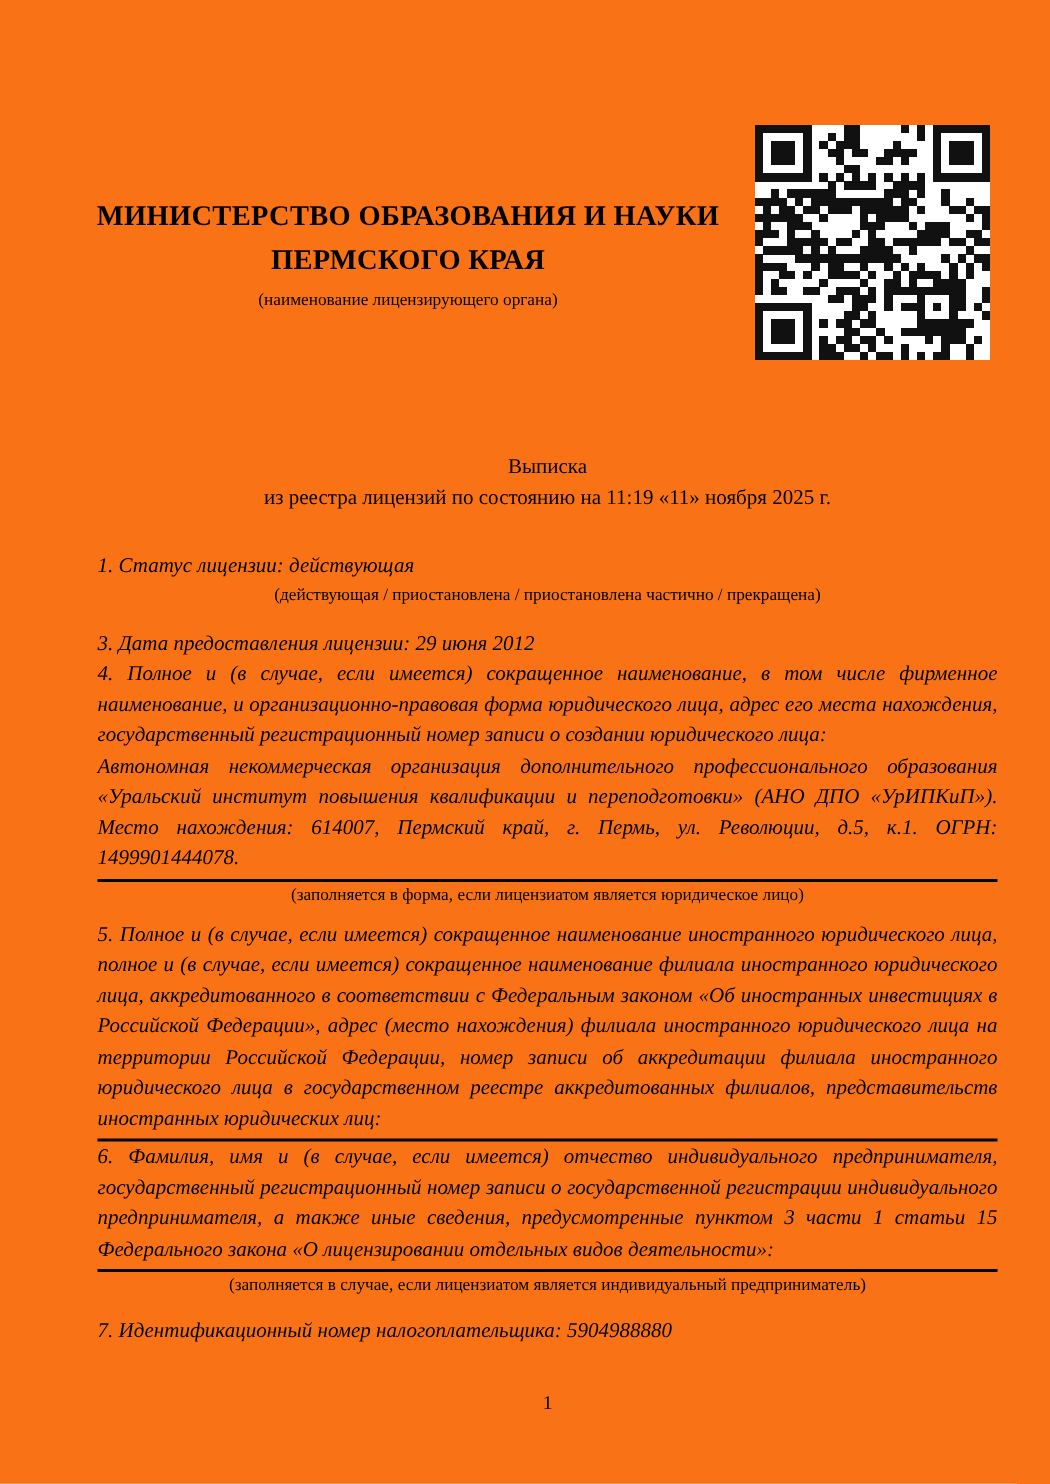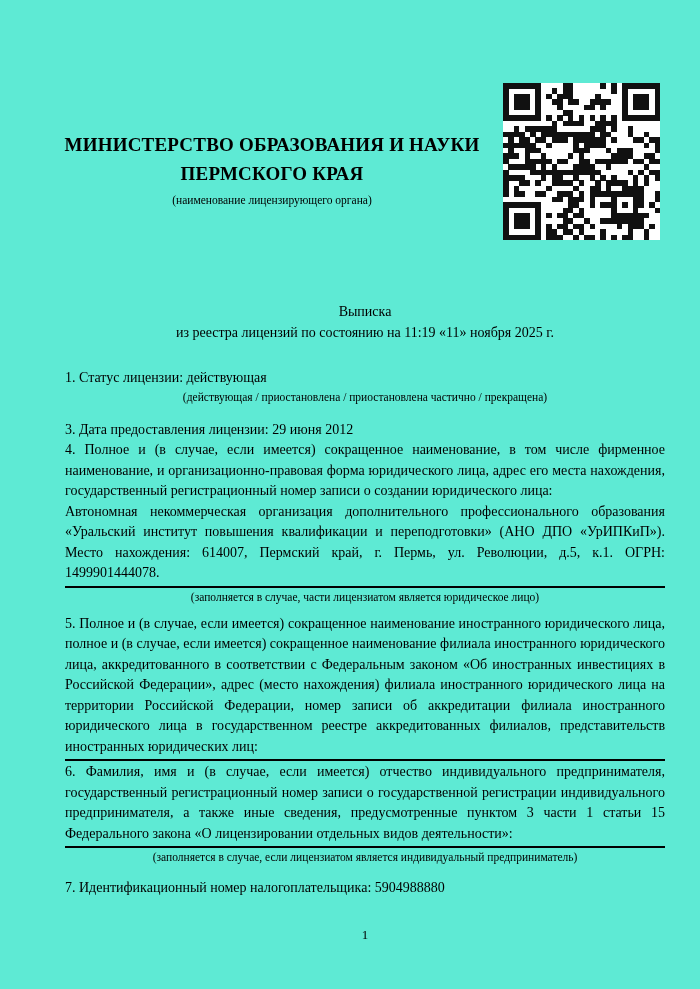--- a/index.html
+++ b/index.html
@@ -4,21 +4,21 @@
 <style>
   html, body { margin: 0; padding: 0; }
   body {
     width: 700px; height: 989px;
     background: #ffffff;
     color: #000000;
     font-family: "Liberation Serif", "DejaVu Serif", serif;
     position: relative;
     overflow: hidden;
   }
-  .page { position: absolute; inset: 0; background: #5eead4; }
+  .page { position: absolute; inset: 0; background: #f97316; }
 
   .qr {
     position: absolute; left: 503px; top: 83px;
     width: 157px; height: 157px;
   }
   .qr svg { display: block; width: 157px; height: 157px; shape-rendering: crispEdges; }
 
   .header {
     position: absolute; left: 62px; top: 130px; width: 420px;
     text-align: center;
@@ -34,21 +34,21 @@
 
   .doc-title {
     position: absolute; left: 65px; top: 301px; width: 600px;
     text-align: center; font-size: 14px; line-height: 21px;
   }
 
   .content {
     position: absolute; left: 65px; top: 368px; width: 600px;
     font-size: 14px; line-height: 20.5px;
   }
-  .content p { margin: 0; }
+  .content p { margin: 0; font-style: italic; }
   .just { text-align: justify; }
   .mb14 { margin-bottom: 14px; }
   .mb10 { margin-bottom: 10px; }
   .mb8  { margin-bottom: 8px; }
   .mb12 { margin-bottom: 12px; }
 
   .fill-line {
     border: none; border-top: 2px solid #000000;
     margin: 2px 0 1px 0; height: 0;
   }
@@ -506,21 +506,21 @@
 
     <p>1. Статус лицензии: действующая</p>
     <div class="small-caption mb14">(действующая / приостановлена / приостановлена частично / прекращена)</div>
 
 
     <p class="mb8">3. Дата предоставления лицензии: 29 июня 2012</p>
 
     <p class="just">4. Полное и (в случае, если имеется) сокращенное наименование, в том числе фирменное наименование, и организационно-правовая форма юридического лица, адрес его места нахождения, государственный регистрационный номер записи о создании юридического лица:</p>
     <p class="just">Автономная некоммерческая организация дополнительного профессионального образования «Уральский институт повышения квалификации и переподготовки» (АНО ДПО «УрИПКиП»). Место нахождения: 614007, Пермский край, г. Пермь, ул. Революции, д.5, к.1. ОГРН: 1499901444078.</p>
     <hr class="fill-line">
-    <div class="small-caption mb8">(заполняется в случае, части лицензиатом является юридическое лицо)</div>
+    <div class="small-caption mb8">(заполняется в форма, если лицензиатом является юридическое лицо)</div>
 
     <p class="just">5. Полное и (в случае, если имеется) сокращенное наименование иностранного юридического лица, полное и (в случае, если имеется) сокращенное наименование филиала иностранного юридического лица, аккредитованного в соответствии с Федеральным законом «Об иностранных инвестициях в Российской Федерации», адрес (место нахождения) филиала иностранного юридического лица на территории Российской Федерации, номер записи об аккредитации филиала иностранного юридического лица в государственном реестре аккредитованных филиалов, представительств иностранных юридических лиц:</p>
     <hr class="fill-line">
 
     <p class="just">6. Фамилия, имя и (в случае, если имеется) отчество индивидуального предпринимателя, государственный регистрационный номер записи о государственной регистрации индивидуального предпринимателя, а также иные сведения, предусмотренные пунктом 3 части 1 статьи 15 Федерального закона «О лицензировании отдельных видов деятельности»:</p>
     <hr class="fill-line">
     <div class="small-caption mb12">(заполняется в случае, если лицензиатом является индивидуальный предприниматель)</div>
 
     <p>7. Идентификационный номер налогоплательщика: 5904988880</p>
 

